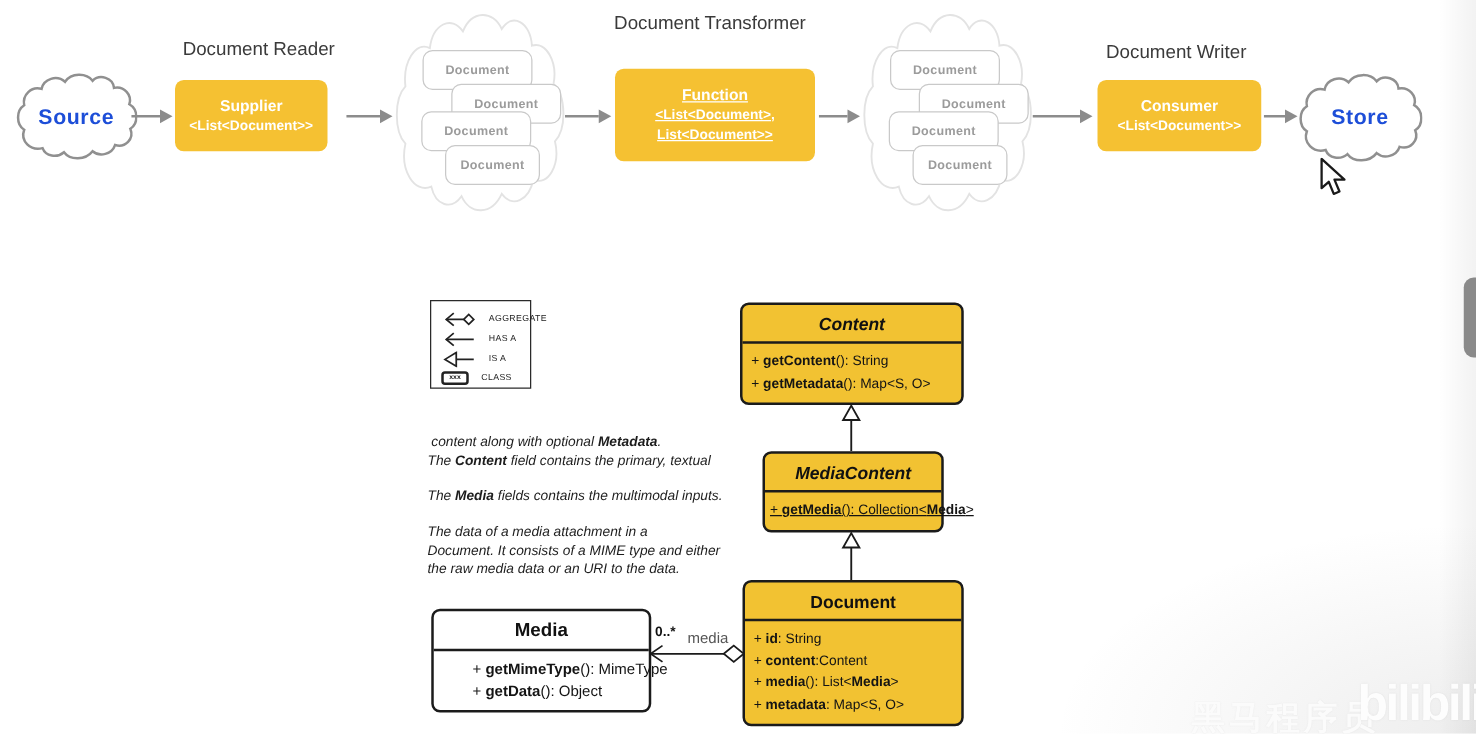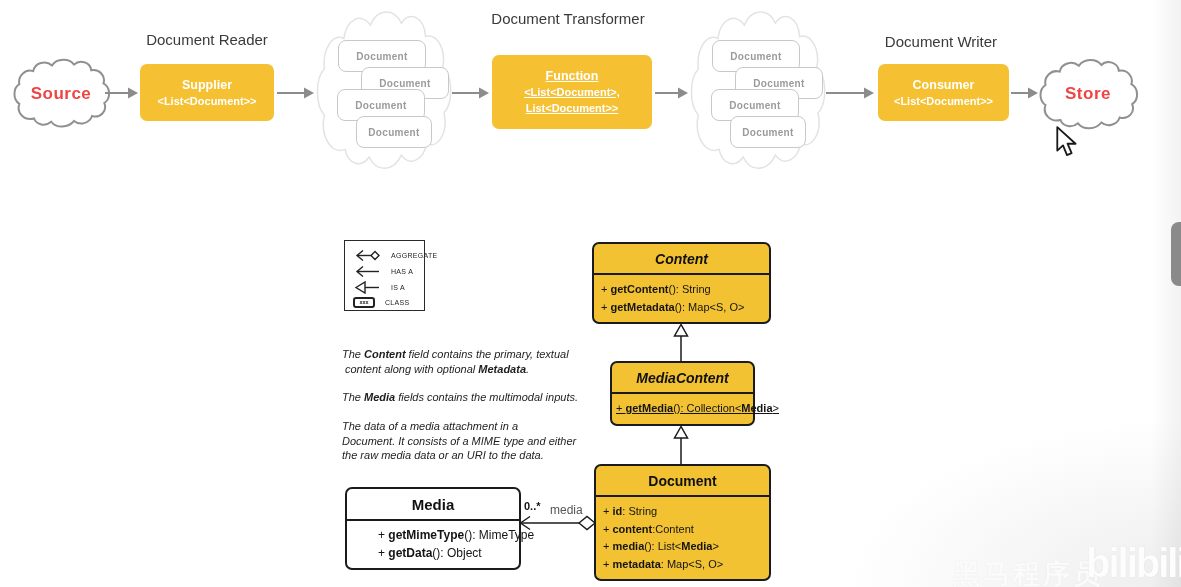--- a/index.html
+++ b/index.html
@@ -5,21 +5,21 @@
   * { margin:0; padding:0; box-sizing:border-box; }
   html,body { width:1181px; height:587px; }
   body {
     position:relative; overflow:hidden; background:#ffffff;
     font-family:"Liberation Sans", sans-serif; color:#1c1c1c;
   }
   .abs { position:absolute; }
 
   
   .stage-label { position:absolute; font-size:15px; color:#3a3a3a; text-align:center; }
-  .cloud-text  { position:absolute; font-weight:bold; color:#ef4444; font-size:17px;
+  .cloud-text  { position:absolute; font-weight:bold; color:#1d4ed8; font-size:17px;
                  letter-spacing:.5px; text-align:center; }
   .ybox { position:absolute; background:#F5C132; border-radius:7px; color:#fff;
           font-weight:bold; text-align:center; display:flex; flex-direction:column;
           justify-content:center; line-height:16px; }
   .ybox .l1 { font-size:12.5px; }
   .ybox .l2 { font-size:11px; }
   .chip { position:absolute; width:88px; height:32px; background:#fff;
           border:1.5px solid #c9c9c9; border-radius:8px; color:#9b9b9b;
           font-weight:bold; font-size:10px; letter-spacing:.3px;
           display:flex; align-items:center; justify-content:center; }
@@ -72,21 +72,21 @@
   <svg class="abs" style="left:12px;top:56px;" width="98" height="76" viewBox="0 0 120 90">
     <path d="M27,75 C15,78 5,68 9,57 C1,52 1,38 9,33 C7,23 16,14 26,17 C28,7 41,3 49,10 C55,1 70,1 76,9 C83,2 96,6 97,16 C107,14 115,23 112,32 C121,37 121,51 113,56 C117,66 108,75 98,72 C95,81 83,84 76,78 C69,87 54,87 48,79 C41,85 30,83 27,75 Z" fill="#ffffff" stroke="#909090" stroke-width="2" vector-effect="non-scaling-stroke"></path>
   </svg>
   <div class="cloud-text" style="left:12px;top:84px;width:98px;">Source</div>
 
   <svg class="abs" style="left:105px;top:86px;" width="34" height="14">
     <line x1="0" y1="7" x2="23" y2="7" stroke="#8C8C8C" stroke-width="2"></line>
       <polygon points="23,1.5 33,7 23,12.5" fill="#8C8C8C"></polygon>
     </svg>
 
-  <div class="ybox" style="left:140px;top:64px;width:134px;height:57px;">
+  <div class="ybox" style="left:140px;top:64px;width:122px;height:57px;">
     <div class="l1">Supplier</div>
     <div class="l2">&lt;List&lt;Document&gt;&gt;</div>
   </div>
 
   <svg class="abs" style="left:277px;top:86px;" width="38" height="14">
     <line x1="0" y1="7" x2="27" y2="7" stroke="#8C8C8C" stroke-width="2"></line>
       <polygon points="27,1.5 37,7 27,12.5" fill="#8C8C8C"></polygon>
     </svg>
 
   <svg class="abs" style="left:314px;top:6px;" width="138" height="172" viewBox="0 0 120 90" preserveAspectRatio="none">
@@ -171,22 +171,22 @@
       </svg>
       <span class="llabel">IS A</span>
     </div>
     <div class="lrow" style="top:54px;">
       <span class="lclass-chip">xxx</span>
       <span class="llabel">CLASS</span>
     </div>
   </div>
 
   <div class="note" style="left:342px;top:147px;">
+    <div style="padding-left:3px;"><span>content along with optional </span><b>Metadata</b><span>.</span></div>
     <div><span>The </span><b>Content</b><span> field contains the primary, textual</span></div>
-    <div style="padding-left:3px;"><span>content along with optional </span><b>Metadata</b><span>.</span></div>
   </div>
   <div class="note" style="left:342px;top:219px;">
     <div><span>The data of a media attachment in a</span></div>
     <div><span>Document. It consists of a MIME type and either</span></div>
     <div><span>the raw media data or an URI to the data.</span></div>
   </div>
   <div class="note" style="left:342px;top:190px;">
     <div><span>The </span><b>Media</b><span> fields contains the multimodal inputs.</span></div>
   </div>
 

